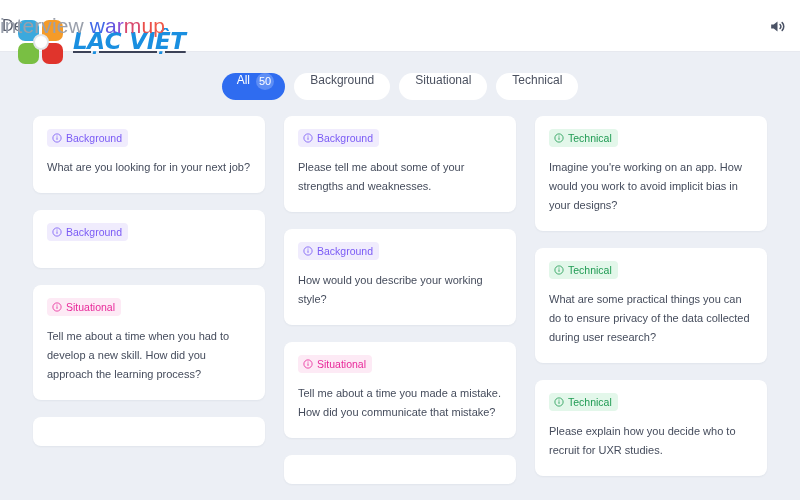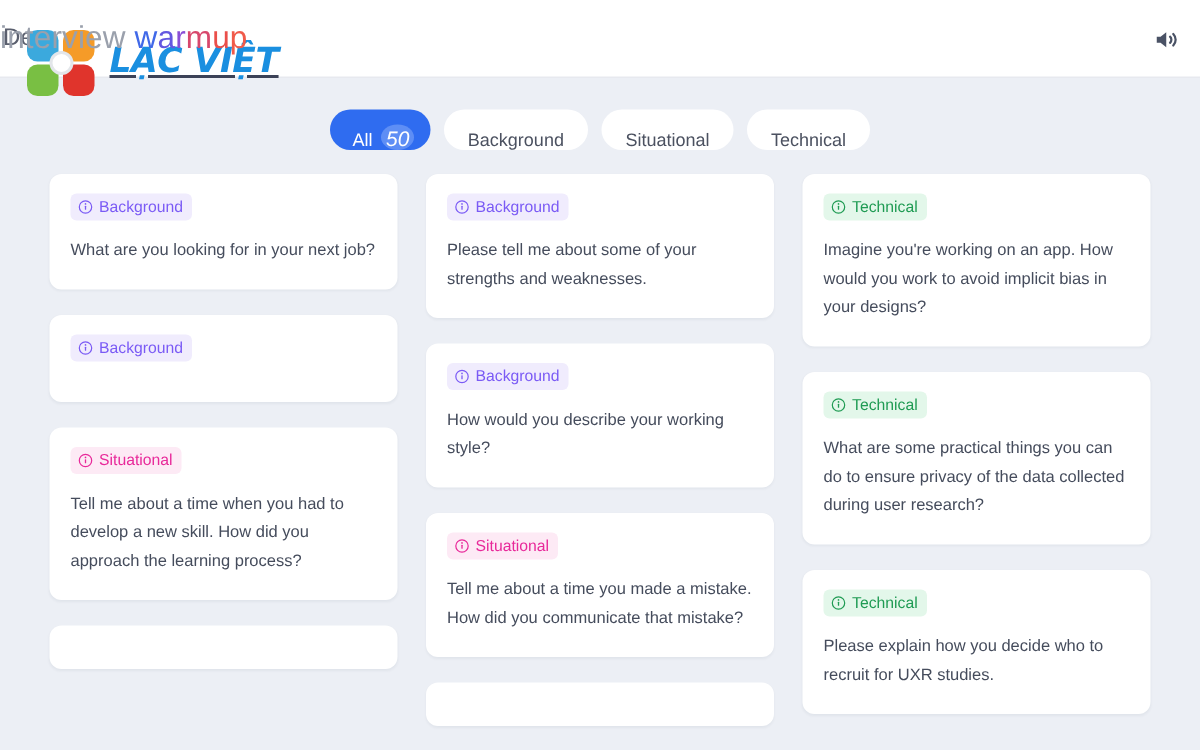--- a/index.html
+++ b/index.html
@@ -108,21 +108,21 @@
     padding-bottom: 16px;
   }
   .chip {
     height: 27px;
     padding: 0 16px;
     border-radius: 14px;
     background: #ffffff;
     color: #4b5160;
     font-size: 12px;
     display: inline-flex;
-    align-items: flex-end;
+    align-items: flex-start;
     gap: 6px;
     cursor: pointer;
     border: none;
     font-family: inherit;
     white-space: nowrap;
   }
   .chip.active {
     background: #2f6cf0;
     color: #ffffff;
     padding: 0 11px 0 15px;
@@ -130,23 +130,22 @@
   .chip .count {
     display: inline-flex;
     align-items: center;
     justify-content: center;
     min-width: 17px;
     height: 17px;
     padding: 0 3px;
     border-radius: 50%;
     background: #5e8ef5;
     color: #ffffff;
-    font-size: 14px;
+    font-size: 11px;
     line-height: 1;
-    font-style: italic;
   }
 
   
   .board {
     display: flex;
     gap: 19px;
     padding: 0 33px;
     align-items: flex-start;
   }
   .col {

